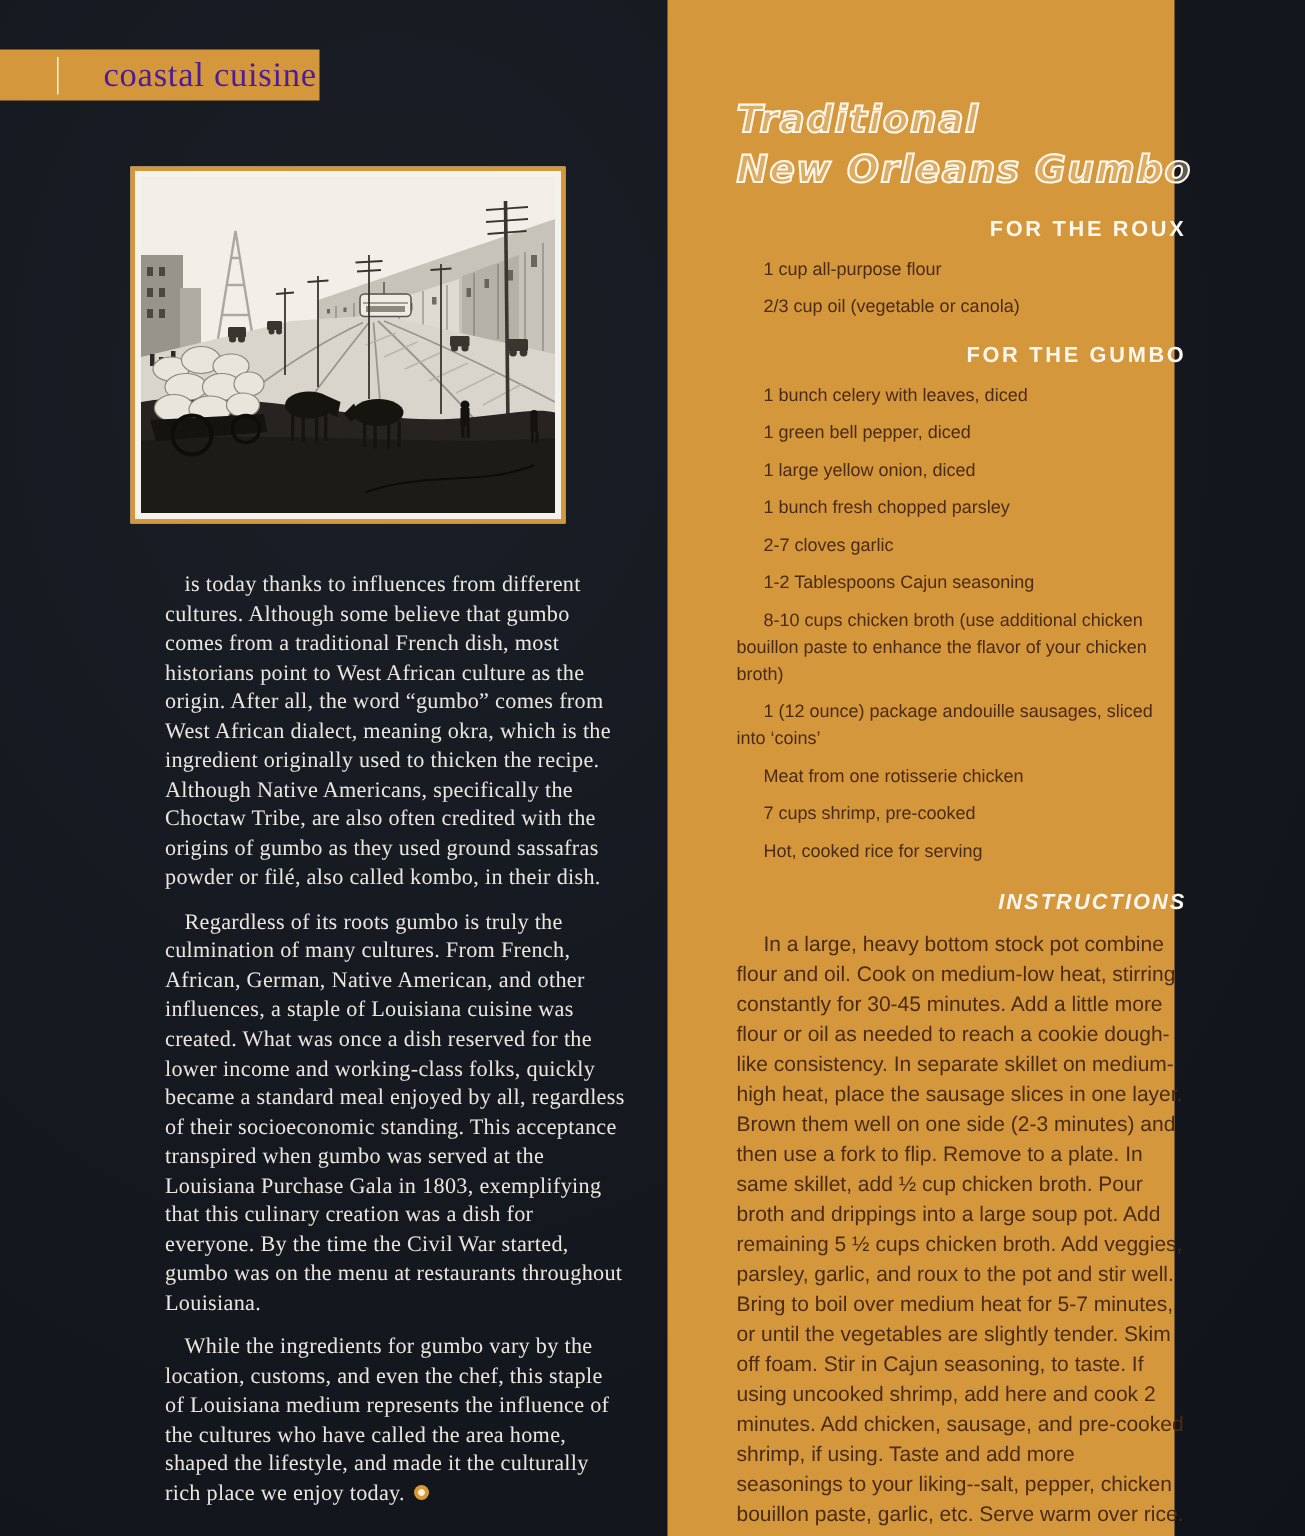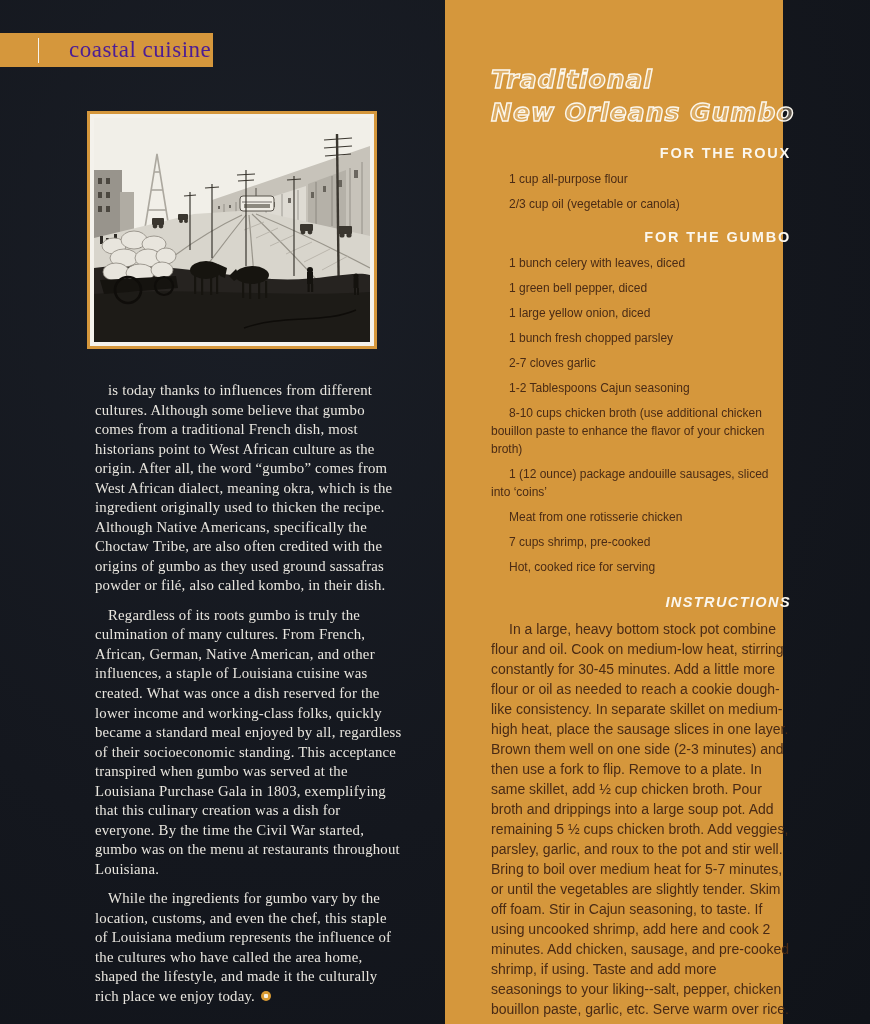--- a/index.html
+++ b/index.html
@@ -61,21 +61,21 @@
   
   .photo-frame{
     position:absolute;left:87px;top:111px;margin:0;
     width:276px;height:224px;
     border:3px solid #d5973c;background:#f4f2ec;padding:4px;
   }
   .photo-frame svg{display:block;}
 
   
   .article{
-    position:absolute;left:95px;top:381px;width:308px;
+    position:absolute;left:110px;top:381px;width:308px;
     font-family:"Liberation Serif", serif;
     font-size:14.8px;line-height:1.32;color:#e9e6df;
     letter-spacing:0.2px;
   }
   .article p{margin:0 0 10px 0;text-indent:13px;}
   .endmark{
     display:inline-block;width:10px;height:10px;border-radius:50%;
     background:radial-gradient(circle at 50% 50%, #f8f1e0 0 2px, #d99a33 2.5px 100%);
     vertical-align:baseline;margin-left:2px;
   }

